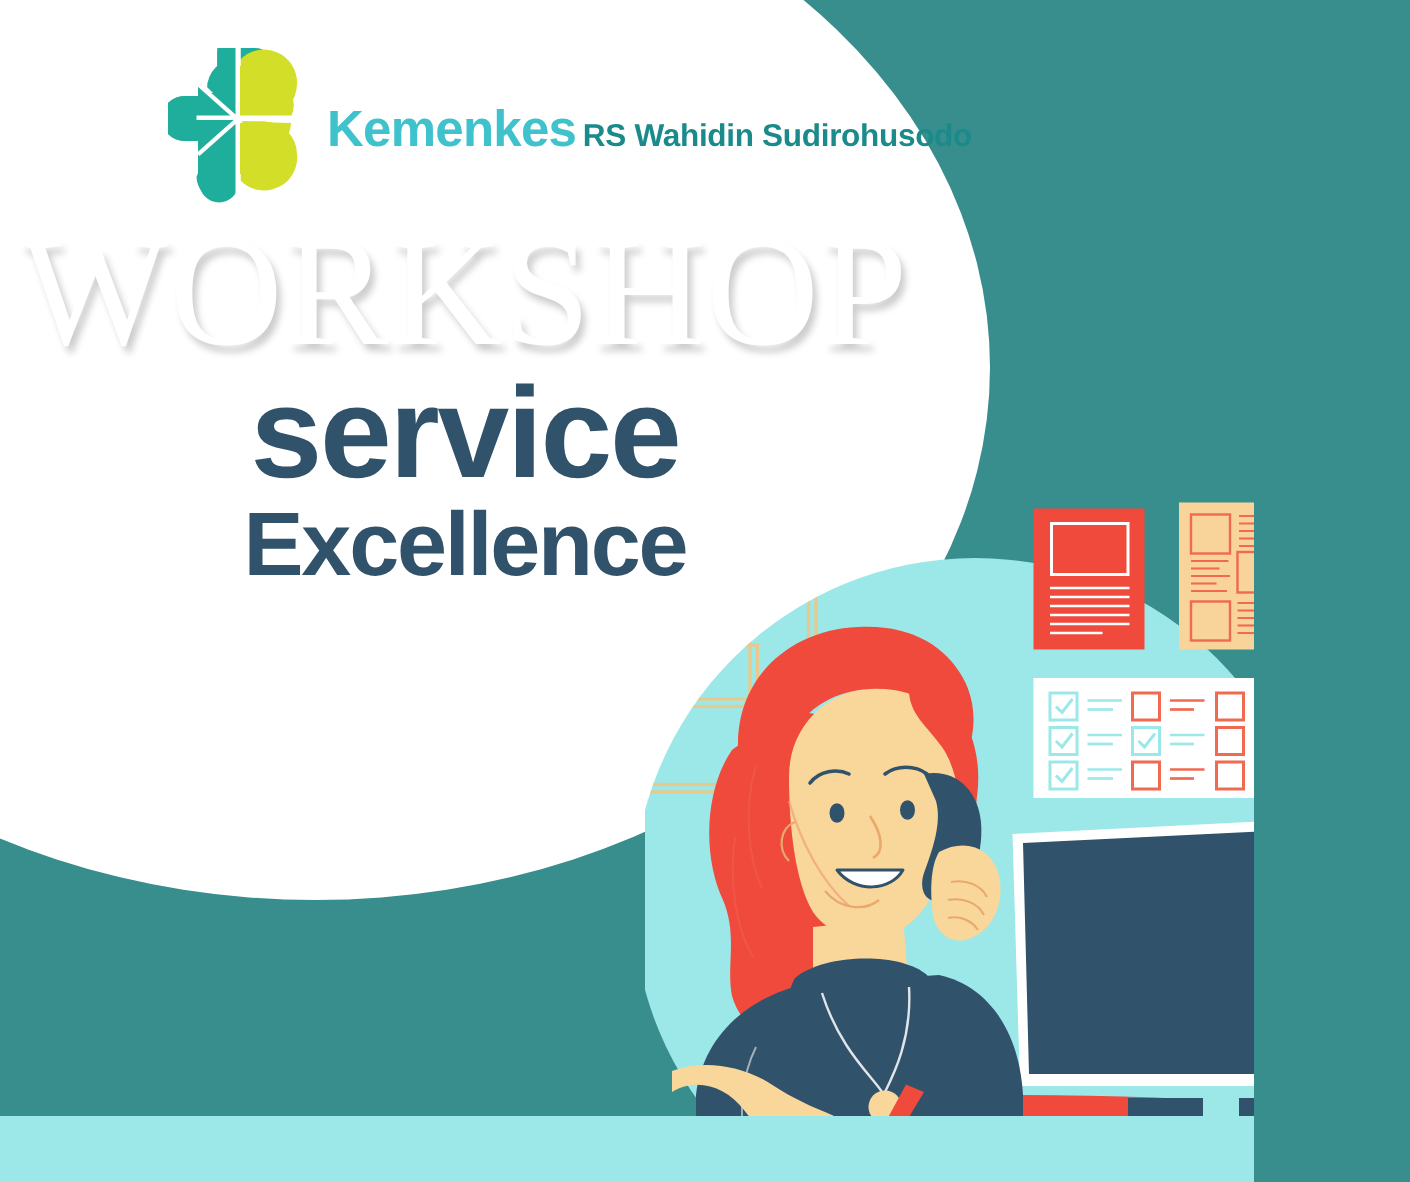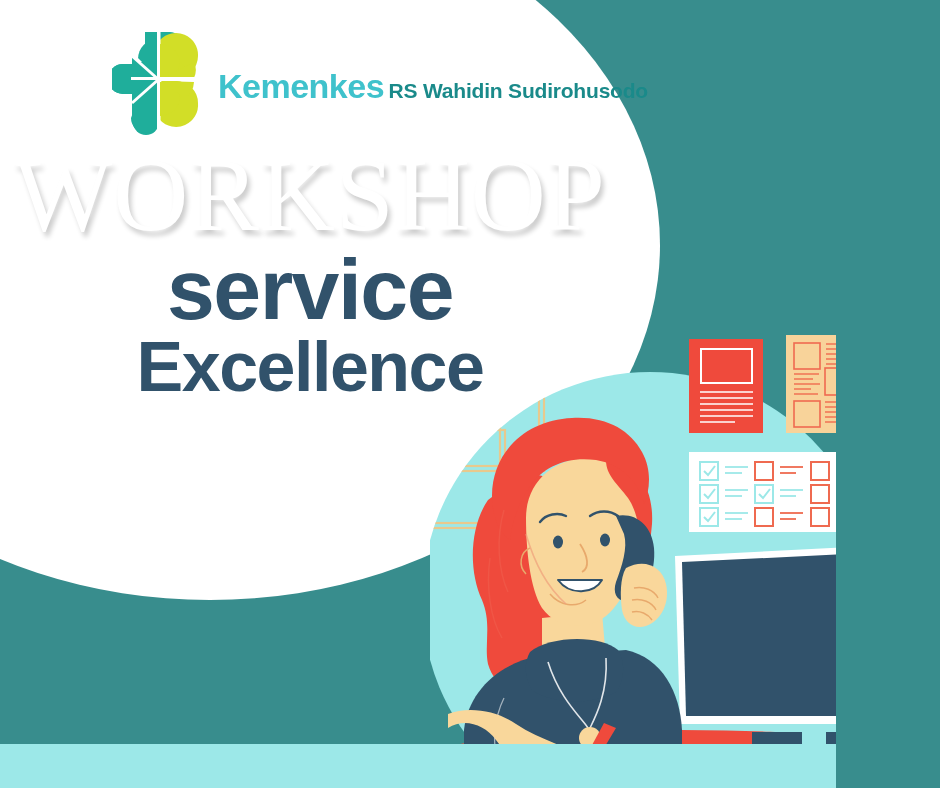--- a/index.html
+++ b/index.html
@@ -77,21 +77,21 @@
   }
   .title-service, .title-excellence {
     font-family:"Liberation Sans", sans-serif;
     font-weight:bold;
     color:#31526b;
     letter-spacing:-1.5px;
     line-height:0.95;
     display:block;
   }
   .title-service { font-size:86px; }
-  .title-excellence { font-size:70px; margin-top:4px; }
+  .title-excellence { font-size:60px; margin-top:4px; }
 </style>
 </head>
 <body>
 
 <div id="poster">
 
   <div class="bg-teal"></div>
   <div class="bg-white-blob"></div>
 
   <div class="scene">

